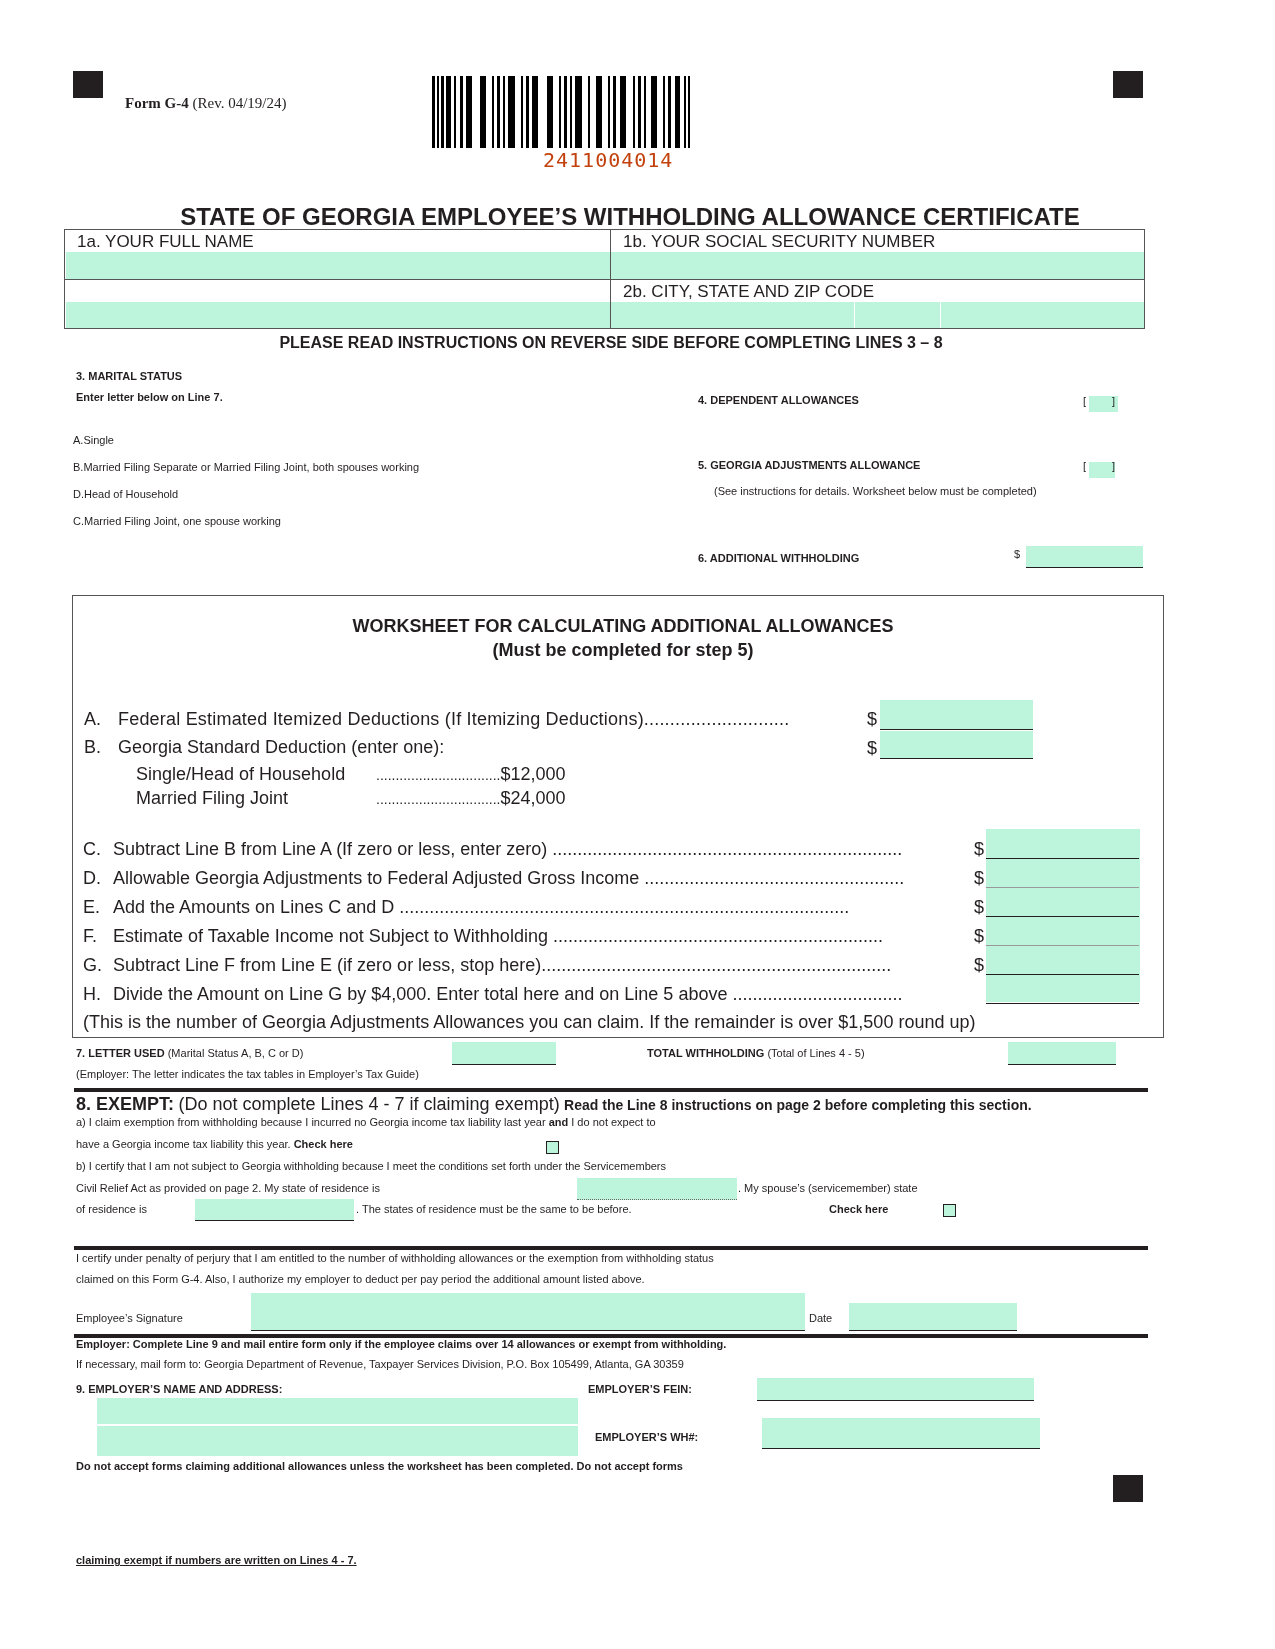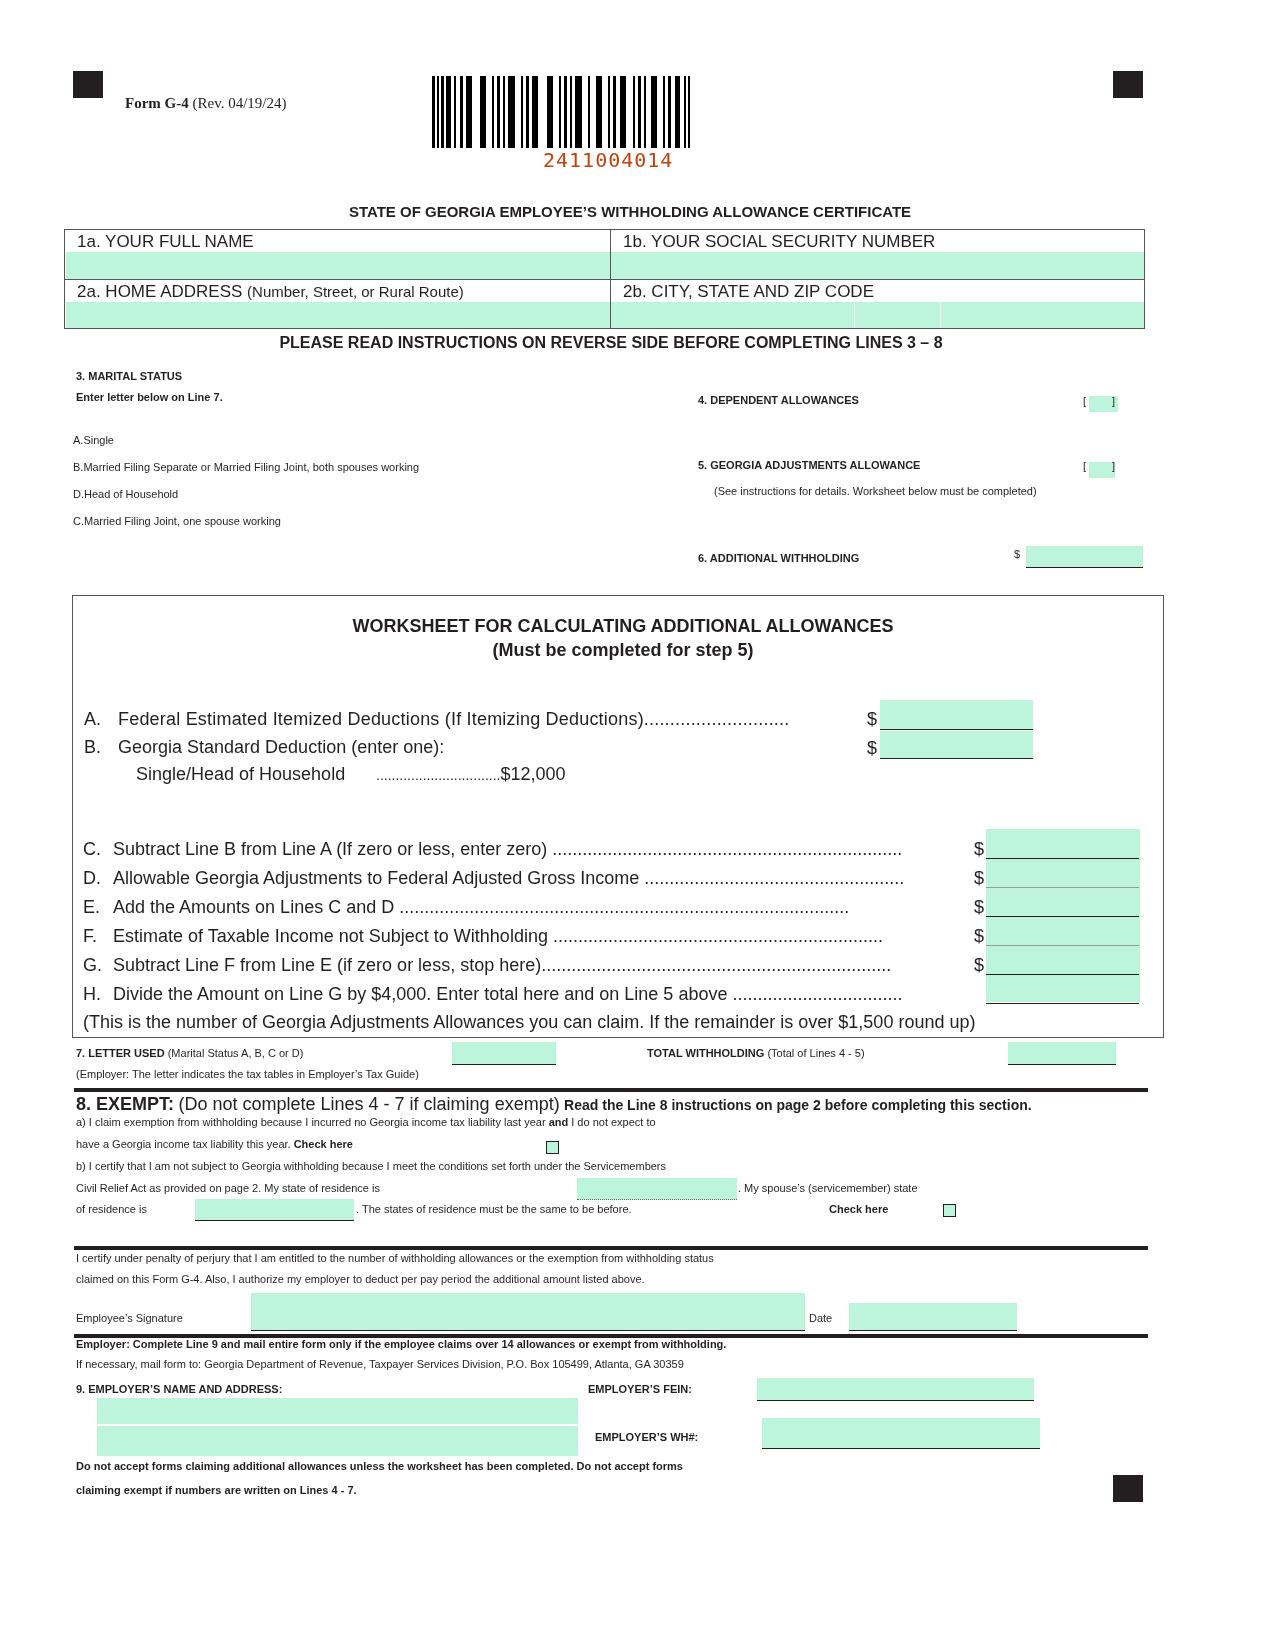--- a/index.html
+++ b/index.html
@@ -63,33 +63,29 @@
       <rect x="219" y="0" width="6" height="72"></rect>
       <rect x="231" y="0" width="2" height="72"></rect>
     <rect x="236" y="0" width="3" height="72"></rect>
       <rect x="243" y="0" width="5" height="72"></rect>
       <rect x="252" y="0" width="2" height="72"></rect>
     <rect x="256" y="0" width="2" height="72"></rect>
   </g>
 </svg>
 <div class="abs" style="left:543px;top:148px;font-family:'DejaVu Sans Mono',monospace;font-size:20px;color:#c2410c;letter-spacing:1px;">2411004014</div>
 
-<div class="abs b nowrap" style="left:0;width:1260px;text-align:center;top:203px;font-size:15px;">STATE OF GEORGIA EMPLOYEE’S WITHHOLDING ALLOWANCE CERTIFICATE</div>
+<div class="abs b nowrap" style="left:0;width:1260px;text-align:center;top:203px;font-size:24px;">STATE OF GEORGIA EMPLOYEE’S WITHHOLDING ALLOWANCE CERTIFICATE</div>
 
 <div class="abs" style="left:64px;top:229px;width:1081px;height:100px;border:1px solid #555;box-sizing:border-box;">
   <div class="abs" style="left:545px;top:0;width:1px;height:100%;background:#555;"></div>
   <div class="abs" style="left:0;top:49px;width:100%;height:1px;background:#555;"></div>
   <div class="abs box-cell-label nowrap" style="left:0;top:1px;">1a. YOUR FULL NAME</div>
   <div class="abs box-cell-label nowrap" style="left:546px;top:1px;">1b. YOUR SOCIAL SECURITY NUMBER</div>
   <div class="abs field" style="left:1px;top:22px;width:544px;height:27px;"></div>
   <div class="abs field" style="left:546px;top:22px;width:533px;height:27px;"></div>
-  <div class="abs box-cell-label nowrap" style="left:0;top:51px;">
-    <span>2a. HOME ADDRESS</span>
-    <span class="sm">(Number, Street, or Rural Route)</span>
-  </div>
   <div class="abs box-cell-label nowrap" style="left:546px;top:51px;">2b. CITY, STATE AND ZIP CODE</div>
   <div class="abs field" style="left:1px;top:72px;width:544px;height:26px;"></div>
   <div class="abs field" style="left:546px;top:72px;width:243px;height:26px;"></div>
   <div class="abs field" style="left:790px;top:72px;width:85px;height:26px;"></div>
   <div class="abs field" style="left:876px;top:72px;width:203px;height:26px;"></div>
 </div>
 
 <div class="abs b nowrap" style="left:0;width:1222px;text-align:center;top:334px;font-size:16px;">PLEASE READ INSTRUCTIONS ON REVERSE SIDE BEFORE COMPLETING LINES 3 – 8</div>
 
 <div class="abs b t16" style="left:76px;top:370px;">3. MARITAL STATUS</div>
@@ -127,20 +123,21 @@
 <div class="abs field uline" style="left:880px;top:700px;width:153px;height:29px;"></div>
 
 <div class="abs t18 nowrap" style="left:84px;top:737px;">
   <span style="display:inline-block;width:34px;">B.</span><span>Georgia Standard Deduction (enter one):</span>
 </div>
 <div class="abs t18" style="left:867px;top:738px;">$</div>
 <div class="abs field uline" style="left:880px;top:731px;width:153px;height:27px;"></div>
 
 <div class="abs t18" style="left:136px;top:763px;line-height:23px;">
   <div class="nowrap"><span style="display:inline-block;width:240px;">Single/Head of Household</span><span style="font-size:14px;">................................</span><span>$12,000</span></div>
+  <div class="nowrap"><span style="display:inline-block;width:240px;">Married Filing Joint</span><span style="font-size:14px;">................................</span><span>$24,000</span></div>
 </div>
 
 <div class="abs field" style="left:986px;top:829px;width:154px;height:173px;"></div>
 
 <div class="abs t18 nowrap" style="left:83px;top:839px;width:900px;overflow:hidden;">
   <span style="display:inline-block;width:30px;">C.</span><span>Subtract Line B from Line A (If zero or less, enter zero) ......................................................................</span>
 </div>
 <div class="abs t18" style="left:974px;top:839px;">$</div>
 <div class="abs uline" style="left:986px;top:836px;width:153px;height:22px;"></div>
 
@@ -229,13 +226,13 @@
 <div class="abs t16 nowrap" style="left:76px;top:1358px;">If necessary, mail form to: Georgia Department of Revenue, Taxpayer Services Division, P.O. Box 105499, Atlanta, GA 30359</div>
 <div class="abs b t16 nowrap" style="left:76px;top:1383px;">9. EMPLOYER’S NAME AND ADDRESS:</div>
 <div class="abs field" style="left:97px;top:1398px;width:481px;height:26px;"></div>
 <div class="abs field" style="left:97px;top:1426px;width:481px;height:30px;"></div>
 <div class="abs b t16 nowrap" style="left:588px;top:1383px;">EMPLOYER’S FEIN:</div>
 <div class="abs field uline" style="left:757px;top:1378px;width:277px;height:22px;"></div>
 <div class="abs b t16 nowrap" style="left:595px;top:1431px;">EMPLOYER’S WH#:</div>
 <div class="abs field uline" style="left:762px;top:1418px;width:278px;height:30px;"></div>
 
 <div class="abs b t16 nowrap" style="left:76px;top:1460px;">Do not accept forms claiming additional allowances unless the worksheet has been completed. Do not accept forms</div>
-<div class="abs b t16 nowrap" style="left:76px;top:1484px;">claiming exempt if numbers are written on Lines 4 - 7.</div>
+<div class="abs b t16 nowrap" style="left:76px;top:1554px;text-decoration:underline;">claiming exempt if numbers are written on Lines 4 - 7.</div>
 
 </body></html>

